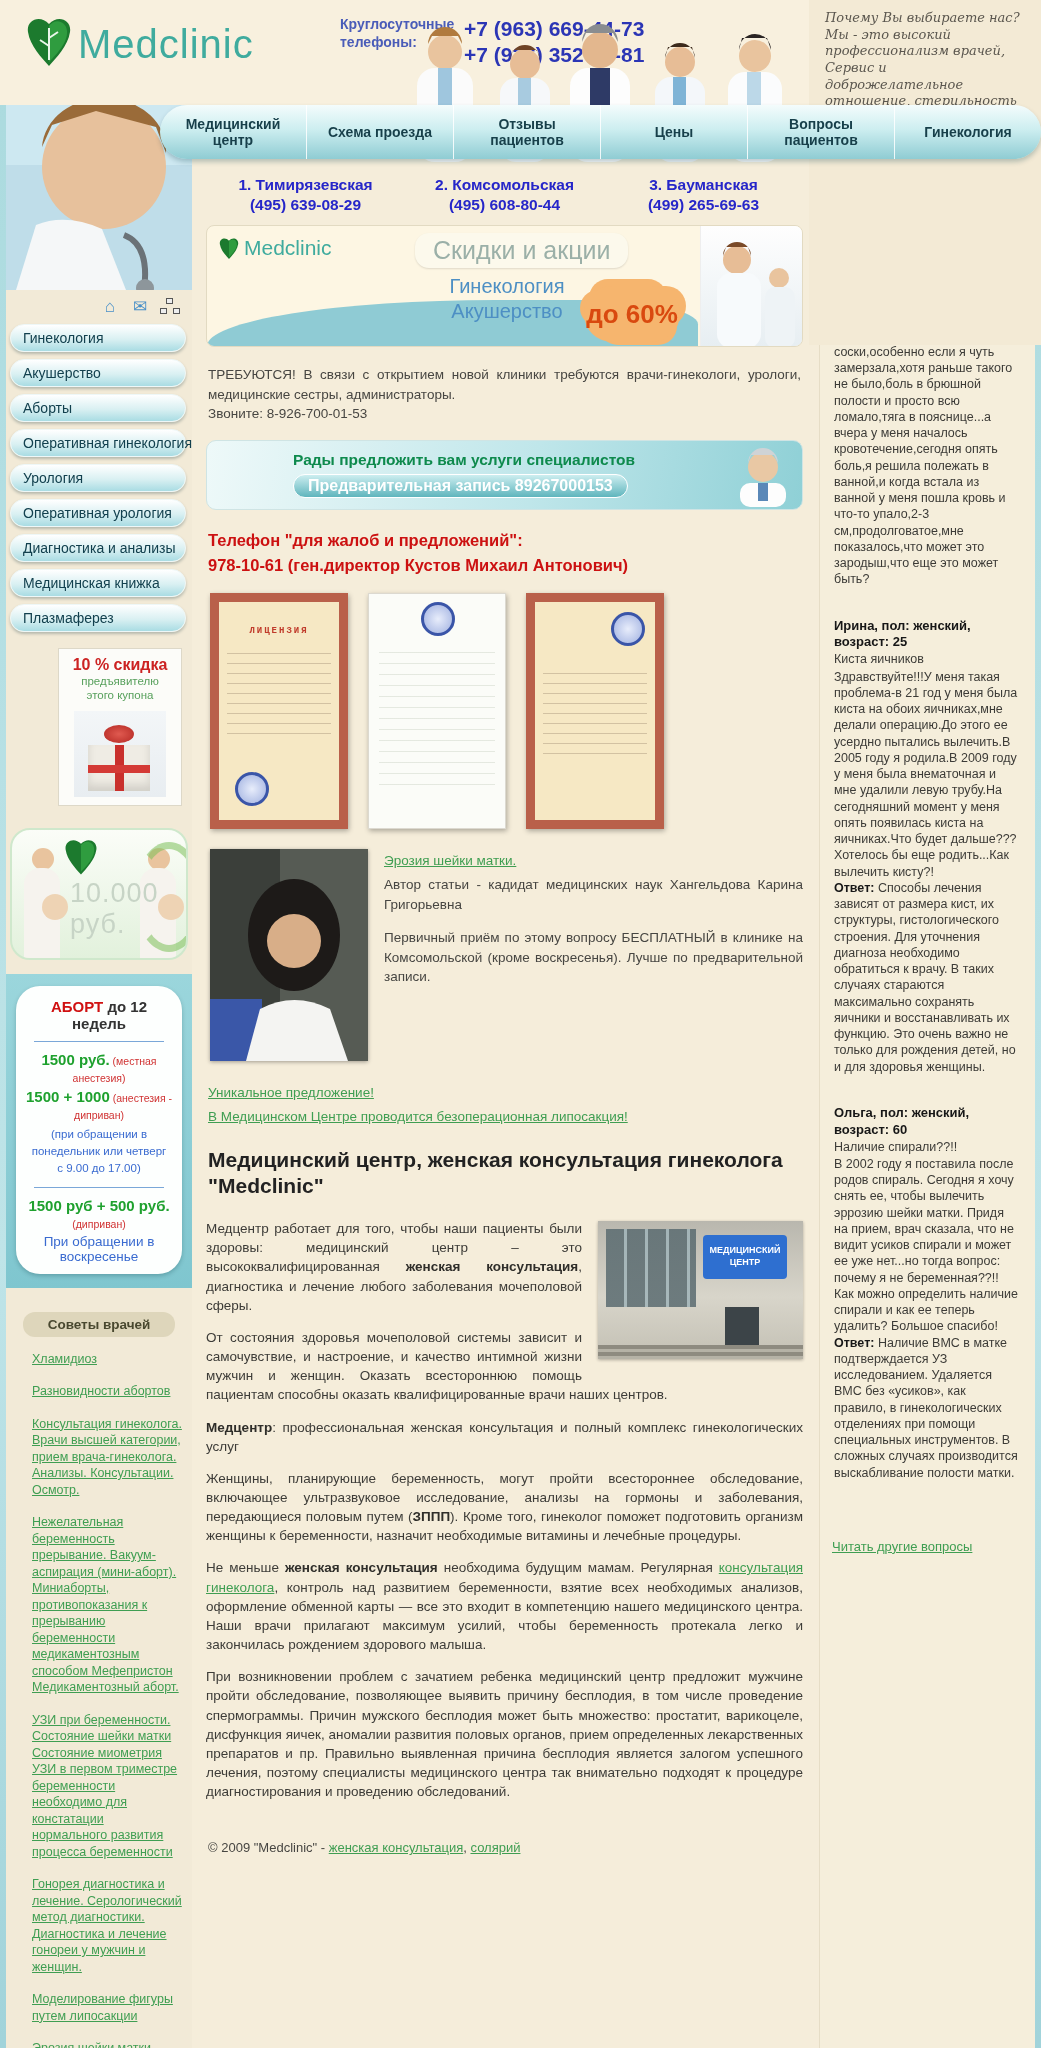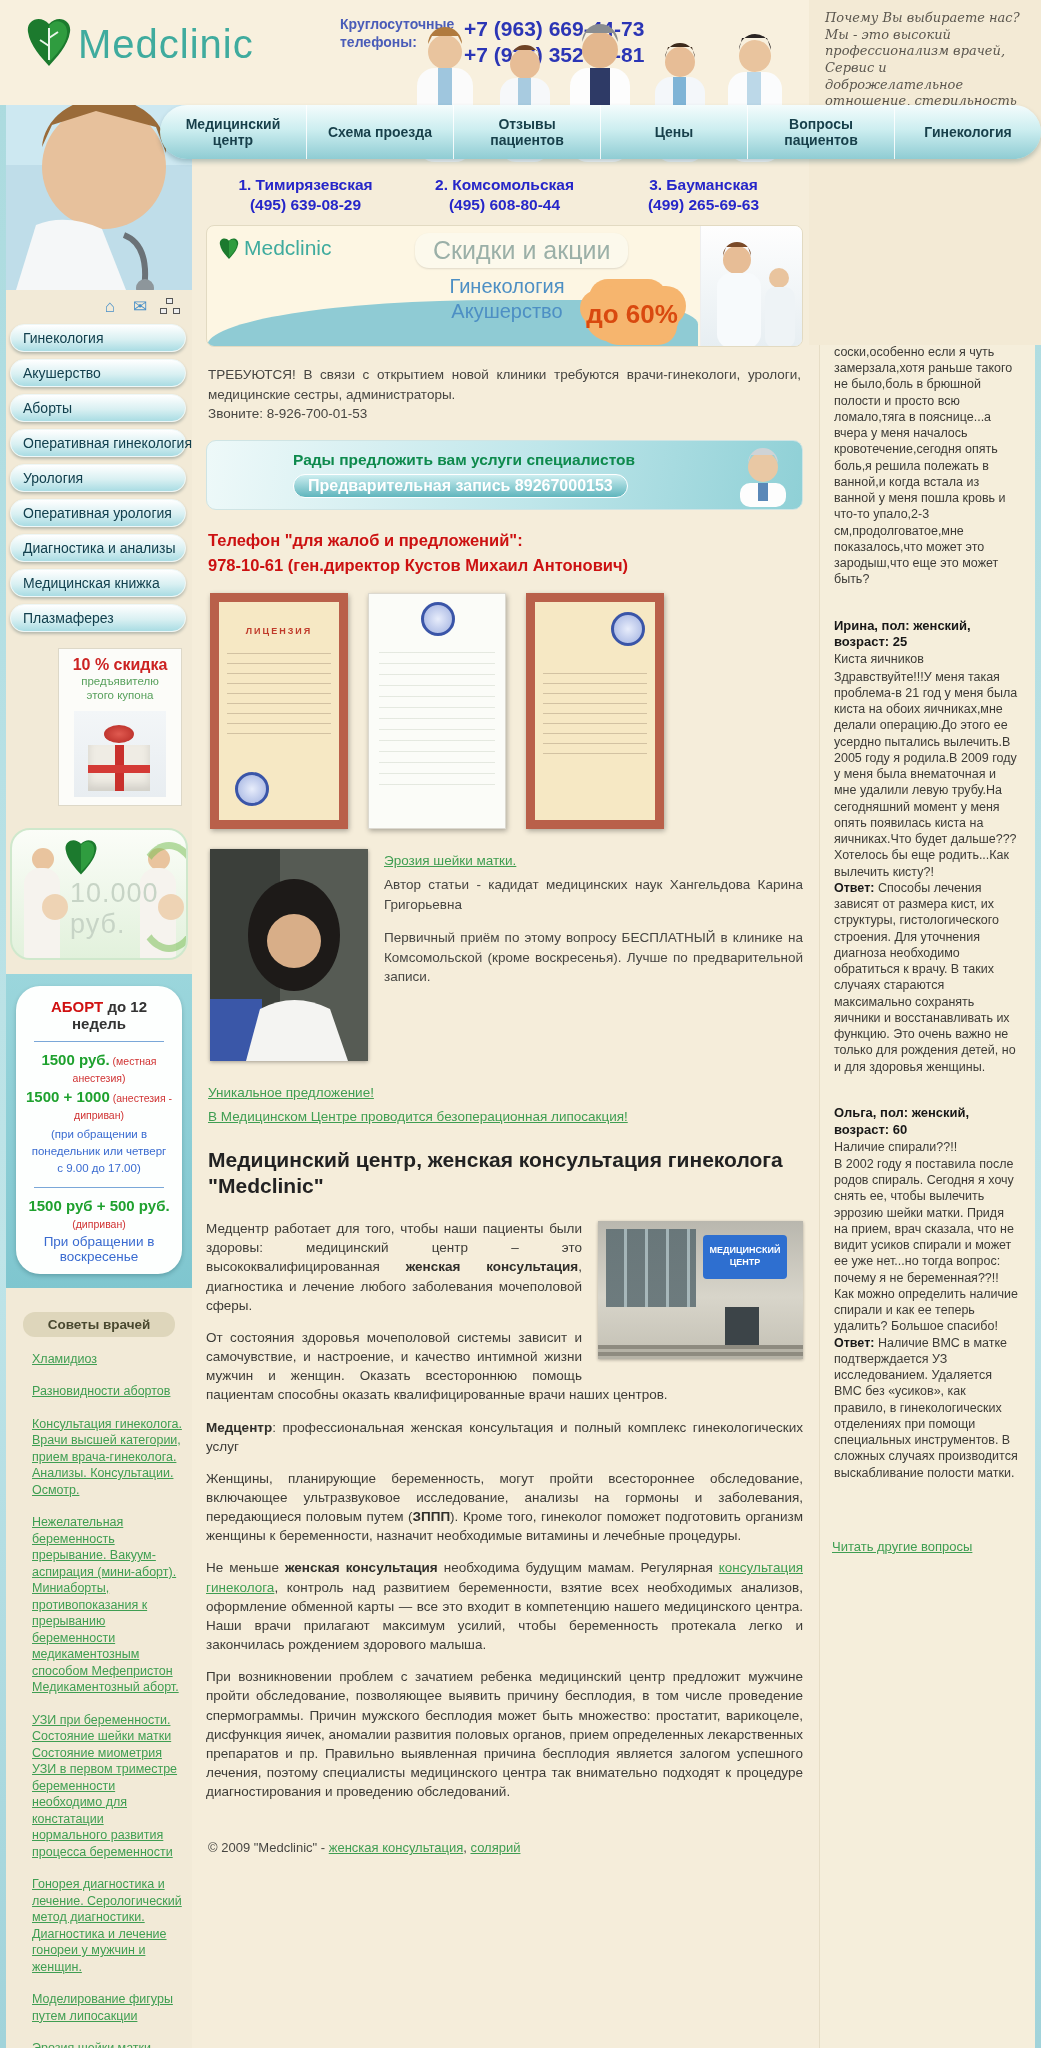--- a/index.html
+++ b/index.html
@@ -91,21 +91,21 @@
   .promo-photo{position:absolute;right:0;top:0;bottom:0;width:102px;background:linear-gradient(#fefefe,#e7eef2);border-left:1px solid #eee;}
   .vacancy{margin:18px 2px 0;font-size:13.5px;color:#474642;line-height:1.45;text-align:justify;}
   .vacancy .call{display:block;text-align:left;}
   .specb{margin:16px 0 0;height:70px;border-radius:10px;border:1px solid #cfe4e4;position:relative;
          background:linear-gradient(100deg,#eef9f9,#bfe6ea 55%,#8fd0d6);display:flex;flex-direction:column;justify-content:center;gap:5px;padding-left:86px;overflow:hidden;}
   .specb .l1{color:#0e8a4d;font-weight:bold;font-size:15.5px;}
   .specb .l2{display:inline-block;width:fit-content;background:linear-gradient(#cdeef0,#5fb5bd);color:#fff;font-weight:bold;
              border:1px solid #fff;border-radius:14px;padding:2px 14px;font-size:16px;cursor:pointer;}
   .spec-doc{position:absolute;right:6px;top:4px;}
   .complaints{margin:18px 2px 0;color:#cc1111;font-weight:bold;font-size:16.5px;line-height:1.5;}
-  .certs{display:flex;gap:20px;margin:16px 0 0 4px;}
+  .certs{display:flex;gap:20px;margin:16px 0 0 4px;font-family:Liberation Mono, monospace;}
   .cert{width:138px;height:236px;background:#fff;box-shadow:1px 2px 5px rgba(0,0,0,.3);position:relative;flex:0 0 auto;cursor:pointer;}
   .cert.ornate{border:9px solid #b9604a;background:#f6e8c4;padding:10px 8px;}
   .cert.plain{border:1px solid #dcd9d0;background:#fbfcf8;padding:14px 10px;}
   .cert-label{color:#c03a2a;font-weight:bold;font-size:9px;text-align:center;letter-spacing:2px;margin:14px 0 8px;}
   .cert-lines{height:90px;background:repeating-linear-gradient(#0000 0 9px,#c9b89a 9px 10px);opacity:.8;}
   .cert.plain .cert-lines{background:repeating-linear-gradient(#0000 0 10px,#dfe4da 10px 11px);height:150px;margin-top:34px;}
   .seal{width:34px;height:34px;border-radius:50%;border:3px solid #3a55a8;background:radial-gradient(#e8edfb,#9fb0e0);position:absolute;}
   .seal.b{left:16px;bottom:14px;} .seal.t{left:52px;top:8px;} .seal.tr{right:10px;top:10px;}
   .article{display:flex;gap:16px;margin:20px 0 0 4px;}
   .art-photo{width:158px;height:212px;flex:0 0 auto;box-shadow:0 1px 4px rgba(0,0,0,.35);}

